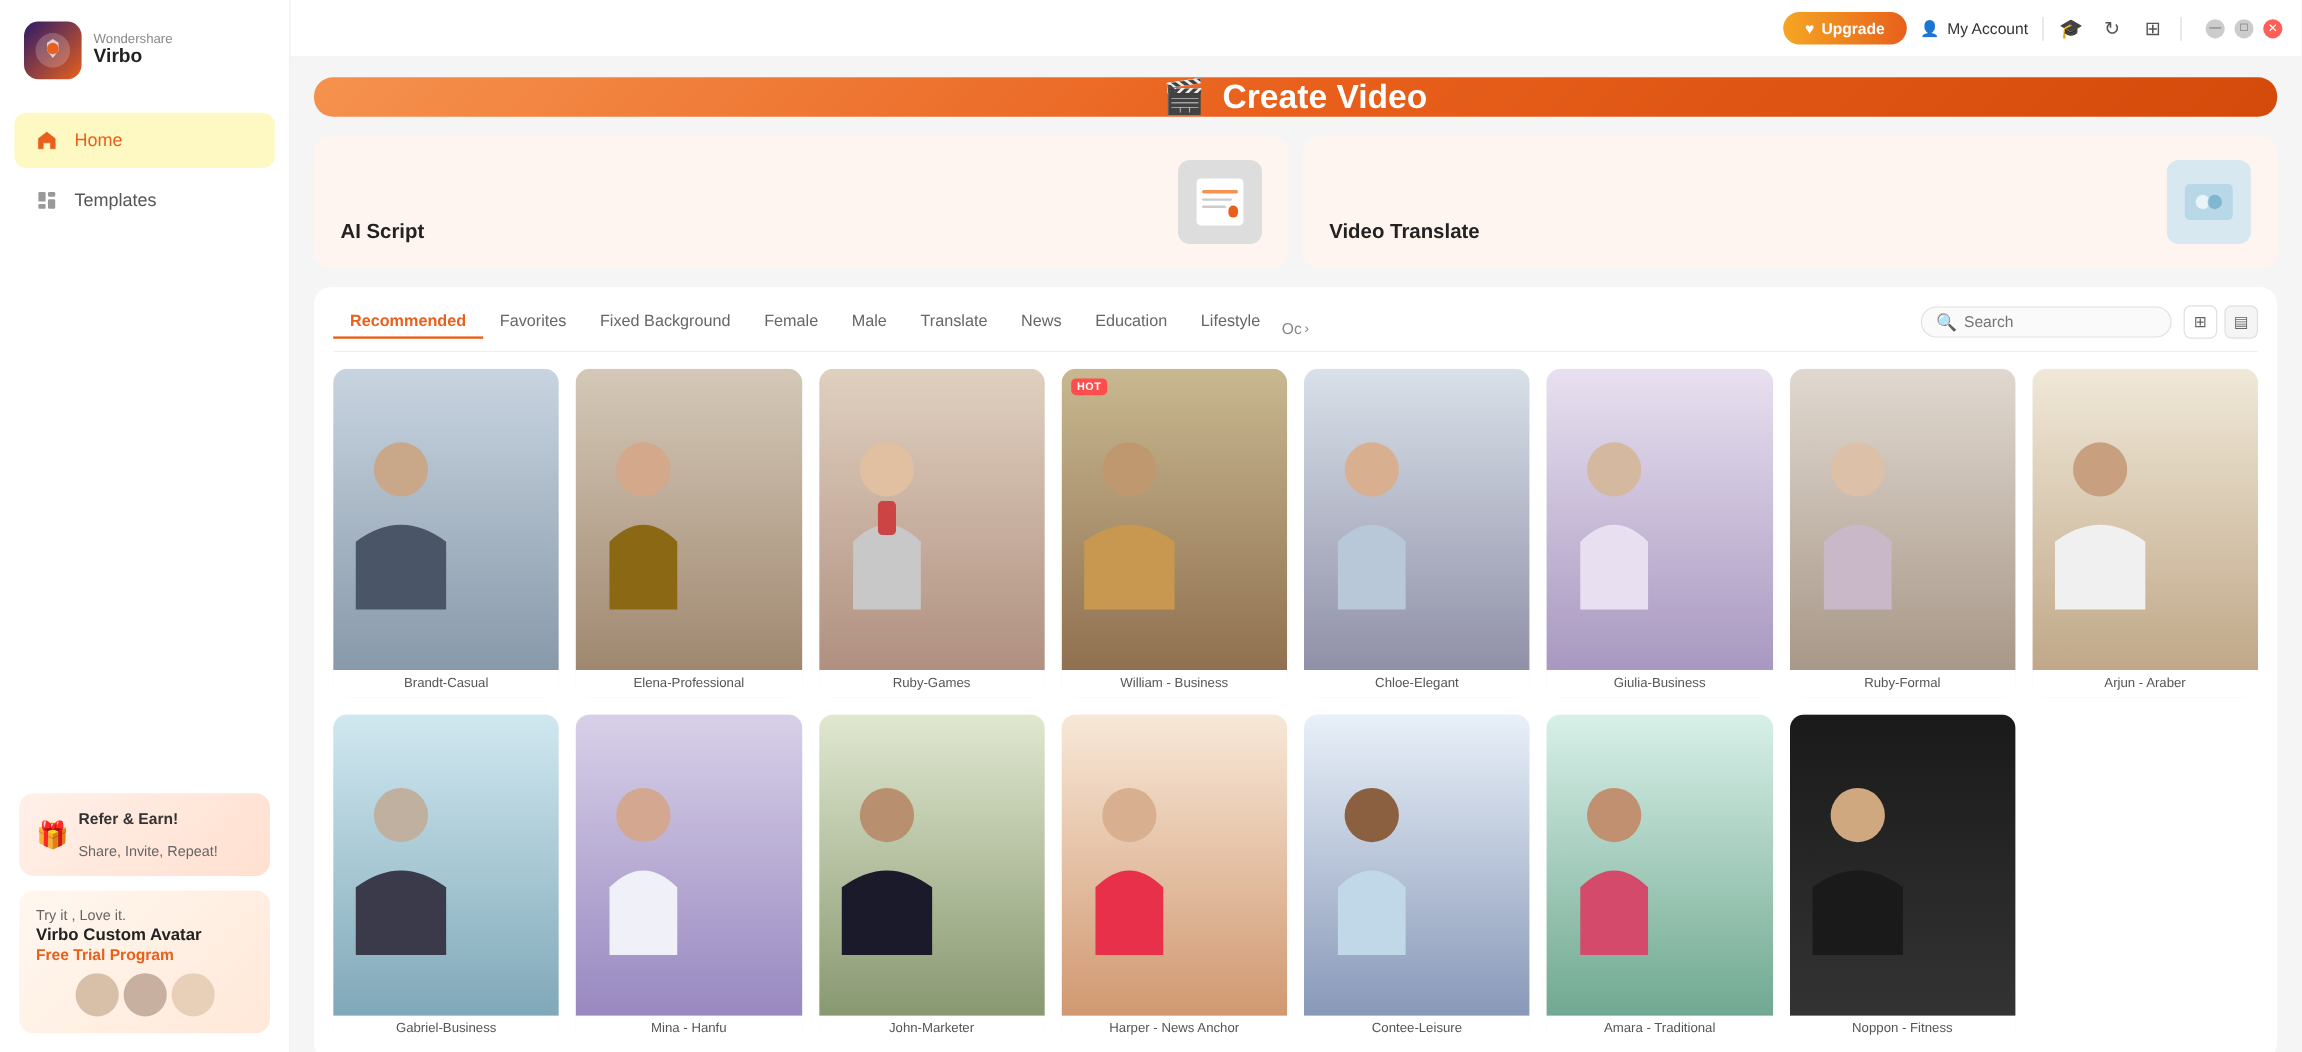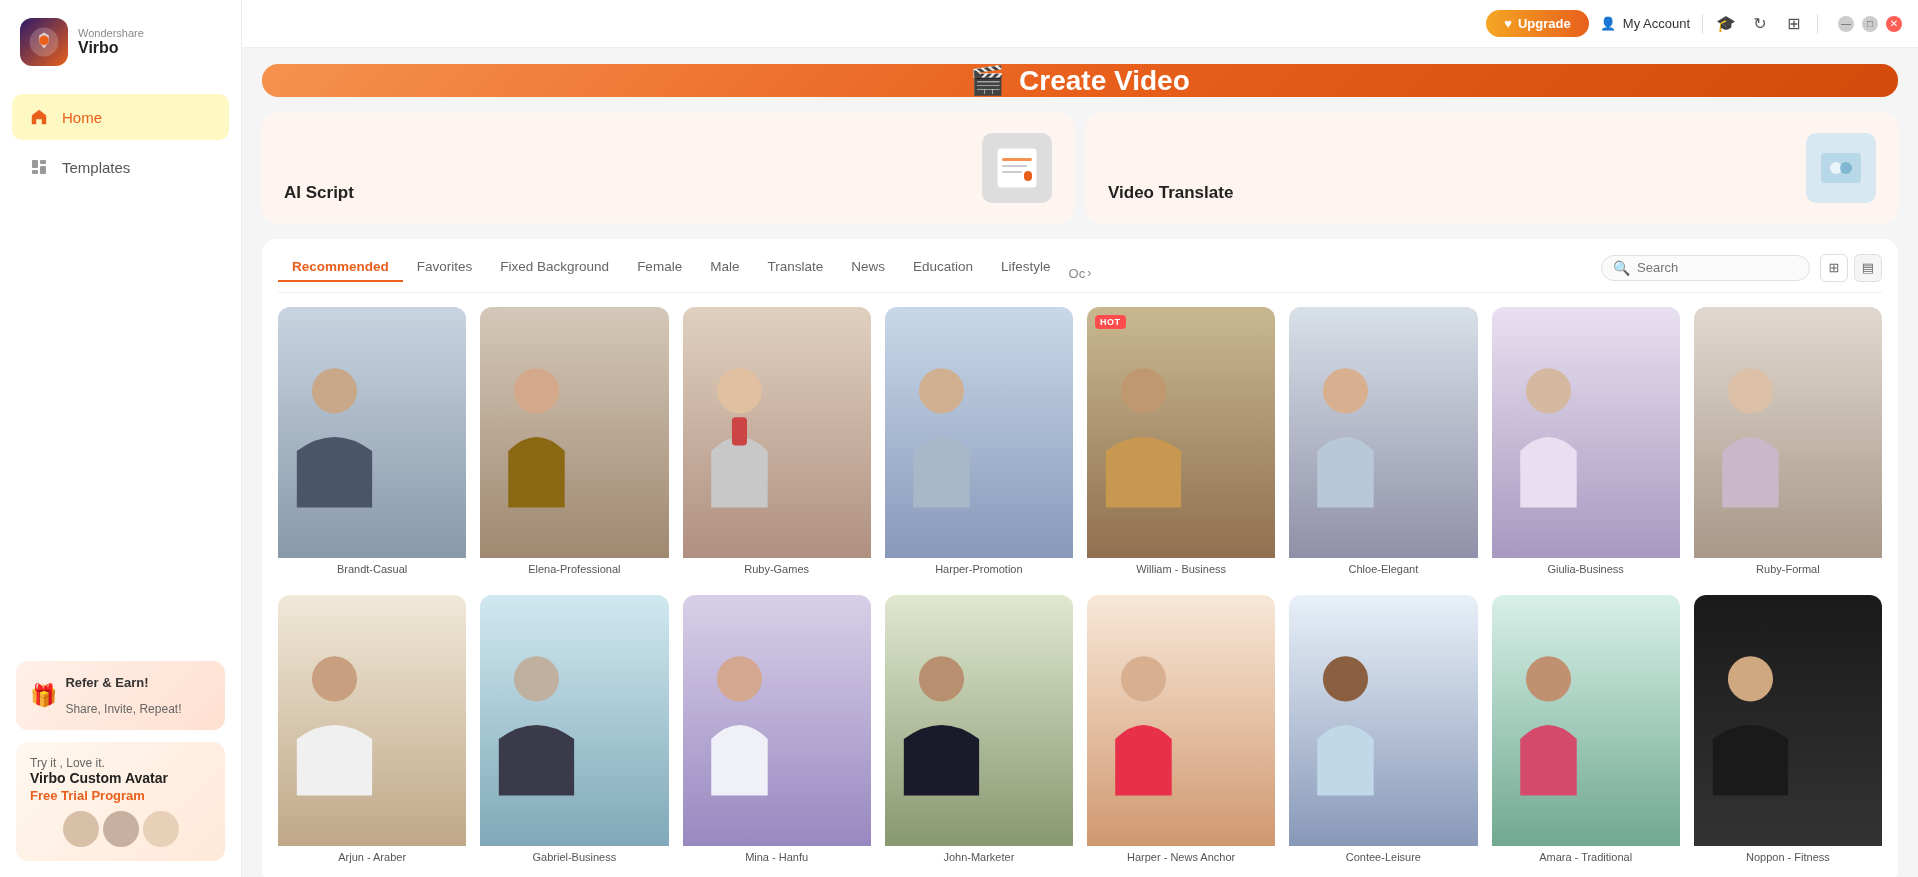--- a/index.html
+++ b/index.html
@@ -340,29 +340,20 @@
           <div class="avatar-img av3">
             <svg class="person-svg" viewBox="0 0 60 80" fill="none">
               <circle cx="30" cy="18" r="12" fill="#e0c0a0"></circle>
               <path d="M15 80 L15 50 Q30 35 45 50 L45 80Z" fill="#c8c8c8"></path>
               <rect x="26" y="32" width="8" height="15" rx="2" fill="#cc4444"></rect>
             </svg>
           </div>
           <div class="avatar-name">Ruby-Games</div>
         </div>
         <div class="avatar-card">
-          <div class="avatar-img av4">
-            <svg class="person-svg" viewBox="0 0 60 80" fill="none">
-              <circle cx="30" cy="18" r="12" fill="#d0b090"></circle>
-              <path d="M15 80 L15 50 Q30 35 45 50 L45 80Z" fill="#a8b8c8"></path>
-            </svg>
-          </div>
-          <div class="avatar-name">Harper-Promotion</div>
-        </div>
-        <div class="avatar-card">
           <div class="avatar-img av5">
             <div class="hot-badge">HOT</div>
             <svg class="person-svg" viewBox="0 0 60 80" fill="none">
               <circle cx="30" cy="18" r="12" fill="#c09870"></circle>
               <path d="M10 80 L10 50 Q30 35 50 50 L50 80Z" fill="#c89850"></path>
             </svg>
           </div>
           <div class="avatar-name">William - Business</div>
         </div>
         <div class="avatar-card">

